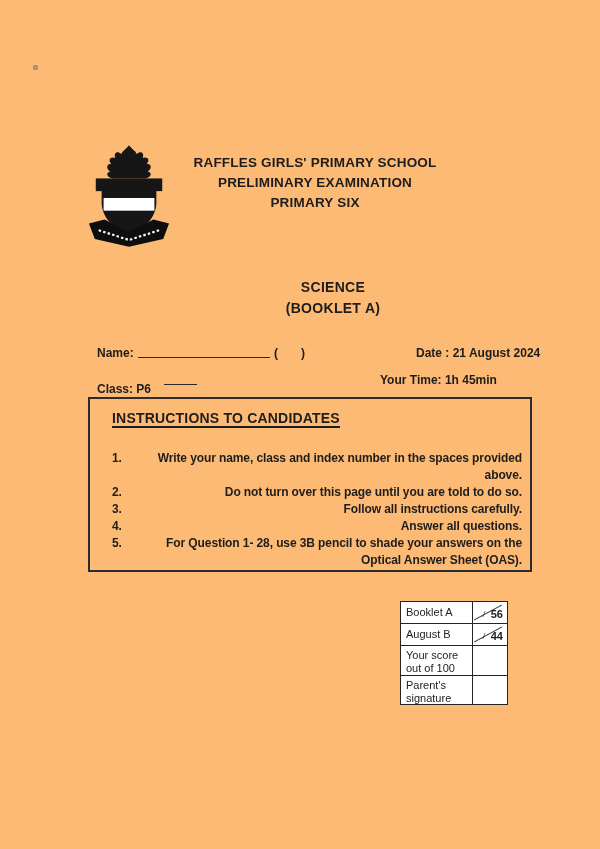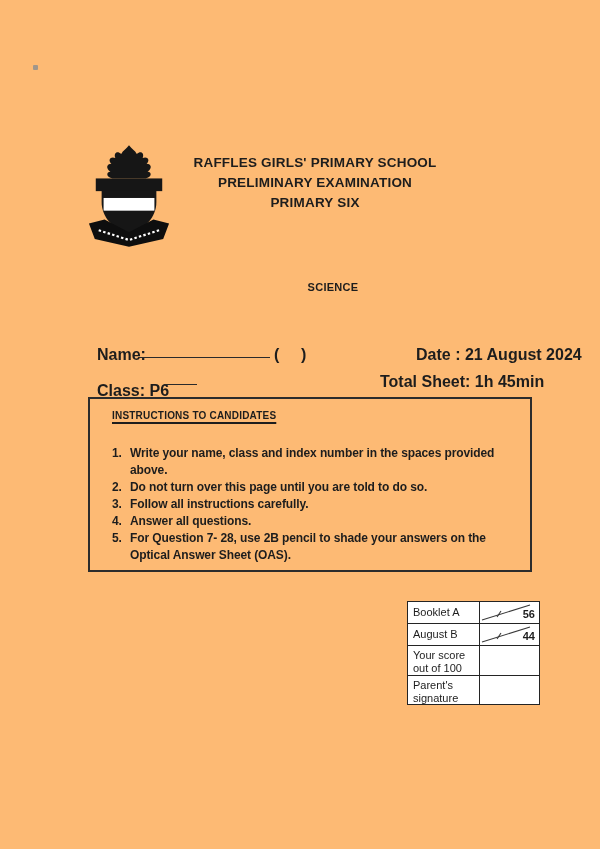--- a/index.html
+++ b/index.html
@@ -28,63 +28,62 @@
     position: absolute; left: 135px; top: 153px; width: 360px;
     text-align: center; font-weight: bold;
     font-size: 13.5px; line-height: 20px;
     letter-spacing: .2px;
   }
 
   
   .subject {
     position: absolute; left: 153px; top: 277px; width: 360px;
     text-align: center; font-weight: bold;
-    font-size: 11px; line-height: 21px;
+    font-size: 14px; line-height: 21px;
     letter-spacing: .3px;
   }
 
   
-  .field-text { position: absolute; font-size: 16px; font-weight: bold; white-space: nowrap; }
+  .field-text { position: absolute; font-size: 12px; font-weight: bold; white-space: nowrap; }
   .name-label  { left: 97px;  top: 346px; }
   .name-line   { position: absolute; left: 138px; top: 346px; width: 132px; height: 12px;
                  border-bottom: 1.5px solid #2a2a2a; }
   .bracket-open  { left: 274px; top: 346px; }
   .bracket-close { left: 301px; top: 346px; }
   .date-value  { left: 380px; top: 346px; padding-left: 36px; }
   .class-label { left: 97px;  top: 382px; }
   .class-line  { position: absolute; left: 164px; top: 373px; width: 33px; height: 12px;
                  border-bottom: 1.5px solid #2a2a2a; }
   .time-value  { left: 380px; top: 373px; }
 
   
   .inst-box {
     position: absolute; left: 88px; top: 397px;
     width: 444px; height: 175px;
     border: 2px solid #2c2c2c;
   }
   .inst-heading {
     margin: 11px 0 0 22px;
-    font-size: 10px; font-weight: bold;
+    font-size: 14px; font-weight: bold;
     letter-spacing: .2px;
     text-decoration: underline;
     text-underline-offset: 3px;
     text-decoration-thickness: 1.5px;
   }
   .inst-list { margin: 24px 0 0 22px; list-style: none; }
   .inst-item { display: flex; font-size: 12px; font-weight: bold; line-height: 17px;
                letter-spacing: -0.1px; }
   .inst-num  { width: 18px; flex: 0 0 18px; }
-  .inst-text { width: 392px; }
+  .inst-text { width: 392px; text-align: right; }
 
   
   .score-table {
     position: absolute; left: 400px; top: 601px;
-    width: 133px; border: 1.5px solid #242424;
+    width: 108px; border: 1.5px solid #242424;
     background: #fff;
-    margin-left: 7px;
   }
   .st-row { display: flex; border-bottom: 1.5px solid #242424; }
   .st-row:last-child { border-bottom: none; gap: 32px; }
   .st-label {
     width: 72px; flex: 0 0 72px;
     border-right: 1.5px solid #242424;
     font-size: 11px; line-height: 13px;
     padding: 3px 2px 2px 5px;
   }
   .st-value { position: relative; flex: 1 1 auto; text-align: right; }
@@ -117,31 +116,32 @@
   </svg>
 
   <div class="header-text">
     <div>RAFFLES GIRLS' PRIMARY SCHOOL</div>
     <div>PRELIMINARY EXAMINATION</div>
     <div>PRIMARY SIX</div>
   </div>
 
   <div class="subject">
     <div>SCIENCE</div>
+    <div>(BOOKLET A)</div>
   </div>
 
   <span class="field-text name-label">Name:</span>
   <span class="name-line"></span>
   <span class="field-text bracket-open">(</span>
   <span class="field-text bracket-close">)</span>
   <span class="field-text date-value">Date : 21 August 2024</span>
 
   <span class="field-text class-label">Class: P6</span>
   <span class="class-line"></span>
-  <span class="field-text time-value">Total Sheet: 1h 45min</span>
+  <span class="field-text time-value">Your Time: 1h 45min</span>
 
   <div class="inst-box">
     <div class="inst-heading">INSTRUCTIONS TO CANDIDATES</div>
     <ul class="inst-list">
       <li class="inst-item">
         <span class="inst-num">1.</span>
         <span class="inst-text">Write your name, class and index number in the spaces provided above.</span>
       </li>
       <li class="inst-item">
         <span class="inst-num">2.</span>
@@ -150,21 +150,21 @@
       <li class="inst-item">
         <span class="inst-num">3.</span>
         <span class="inst-text">Follow all instructions carefully.</span>
       </li>
       <li class="inst-item">
         <span class="inst-num">4.</span>
         <span class="inst-text">Answer all questions.</span>
       </li>
       <li class="inst-item">
         <span class="inst-num">5.</span>
-        <span class="inst-text">For Question 7- 28, use 2B pencil to shade your answers on the Optical Answer Sheet (OAS).</span>
+        <span class="inst-text">For Question 1- 28, use 3B pencil to shade your answers on the Optical Answer Sheet (OAS).</span>
       </li>
     </ul>
   </div>
 
   <div class="score-table">
     <div class="st-row row-a">
       <div class="st-label">Booklet A</div>
       <div class="st-value">
         <svg class="st-diag" viewBox="0 0 59 21" preserveAspectRatio="none" aria-hidden="true">
           <line x1="2" y1="18" x2="50" y2="3" stroke="#3a3a3a" stroke-width="1.1"></line>

